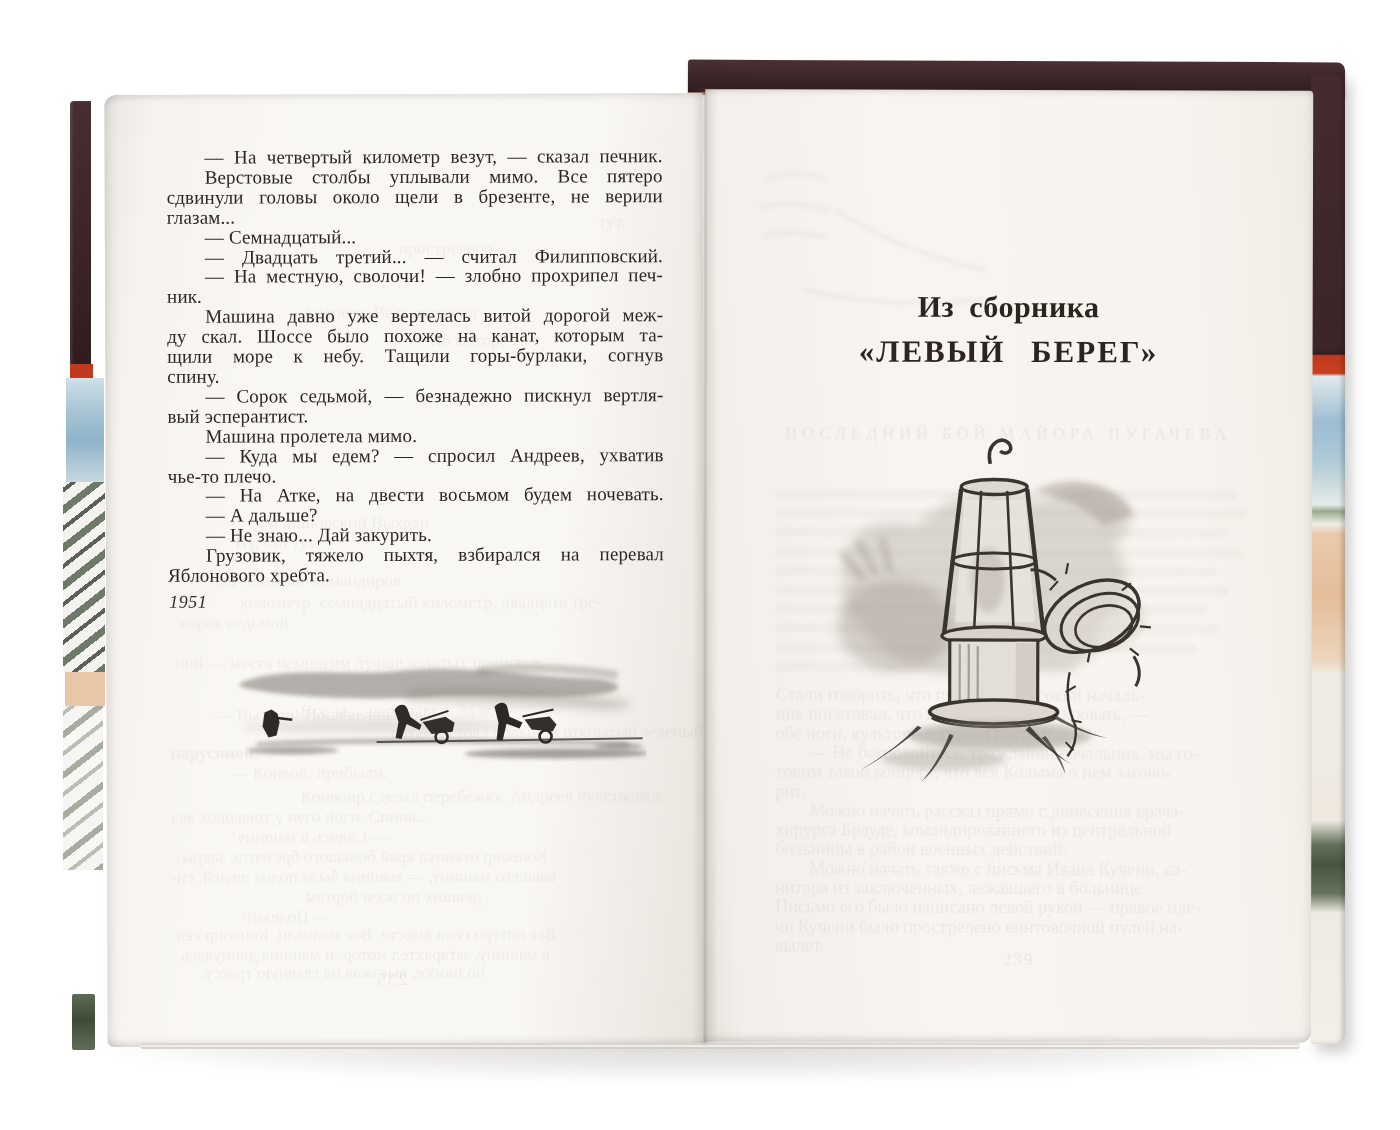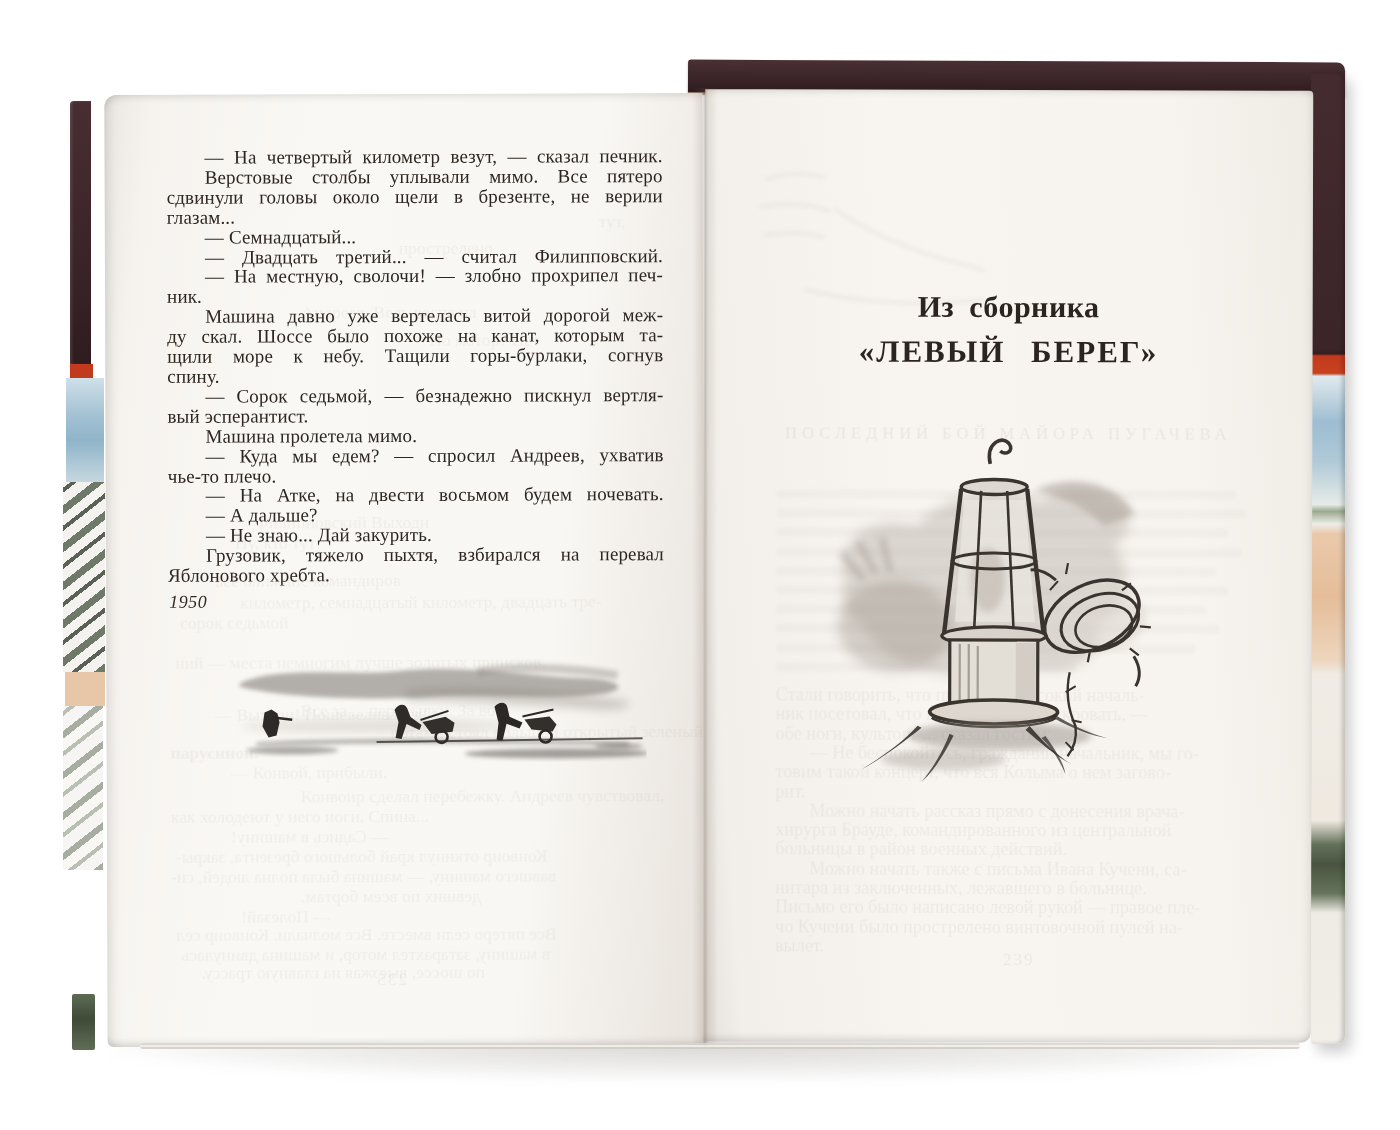--- a/index.html
+++ b/index.html
@@ -146,21 +146,21 @@
         <div class="bl ind">Машина пролетела мимо.</div>
         <div class="bl ind j">— Куда мы едем? — спросил Андреев, ухватив</div>
         <div class="bl">чье-то плечо.</div>
         <div class="bl ind j">— На Атке, на двести восьмом будем ночевать.</div>
         <div class="bl ind">— А дальше?</div>
         <div class="bl ind">— Не знаю... Дай закурить.</div>
         <div class="bl ind j">Грузовик, тяжело пыхтя, взбирался на перевал</div>
         <div class="bl">Яблонового хребта.</div>
       </div>
 
-    <div class="year">1950</div>
+    <div class="year">1951</div>
 
     <svg viewBox="0 0 420 130" style="left:120px;top:556px;width:420px;height:130px">
       <defs>
         <filter id="b1" x="-30%" y="-30%" width="160%" height="160%">
             <feGaussianBlur stdDeviation="2.2"></feGaussianBlur>
           </filter>
         <filter id="b2" x="-40%" y="-40%" width="180%" height="180%">
             <feGaussianBlur stdDeviation="5"></feGaussianBlur>
           </filter>
       </defs>

